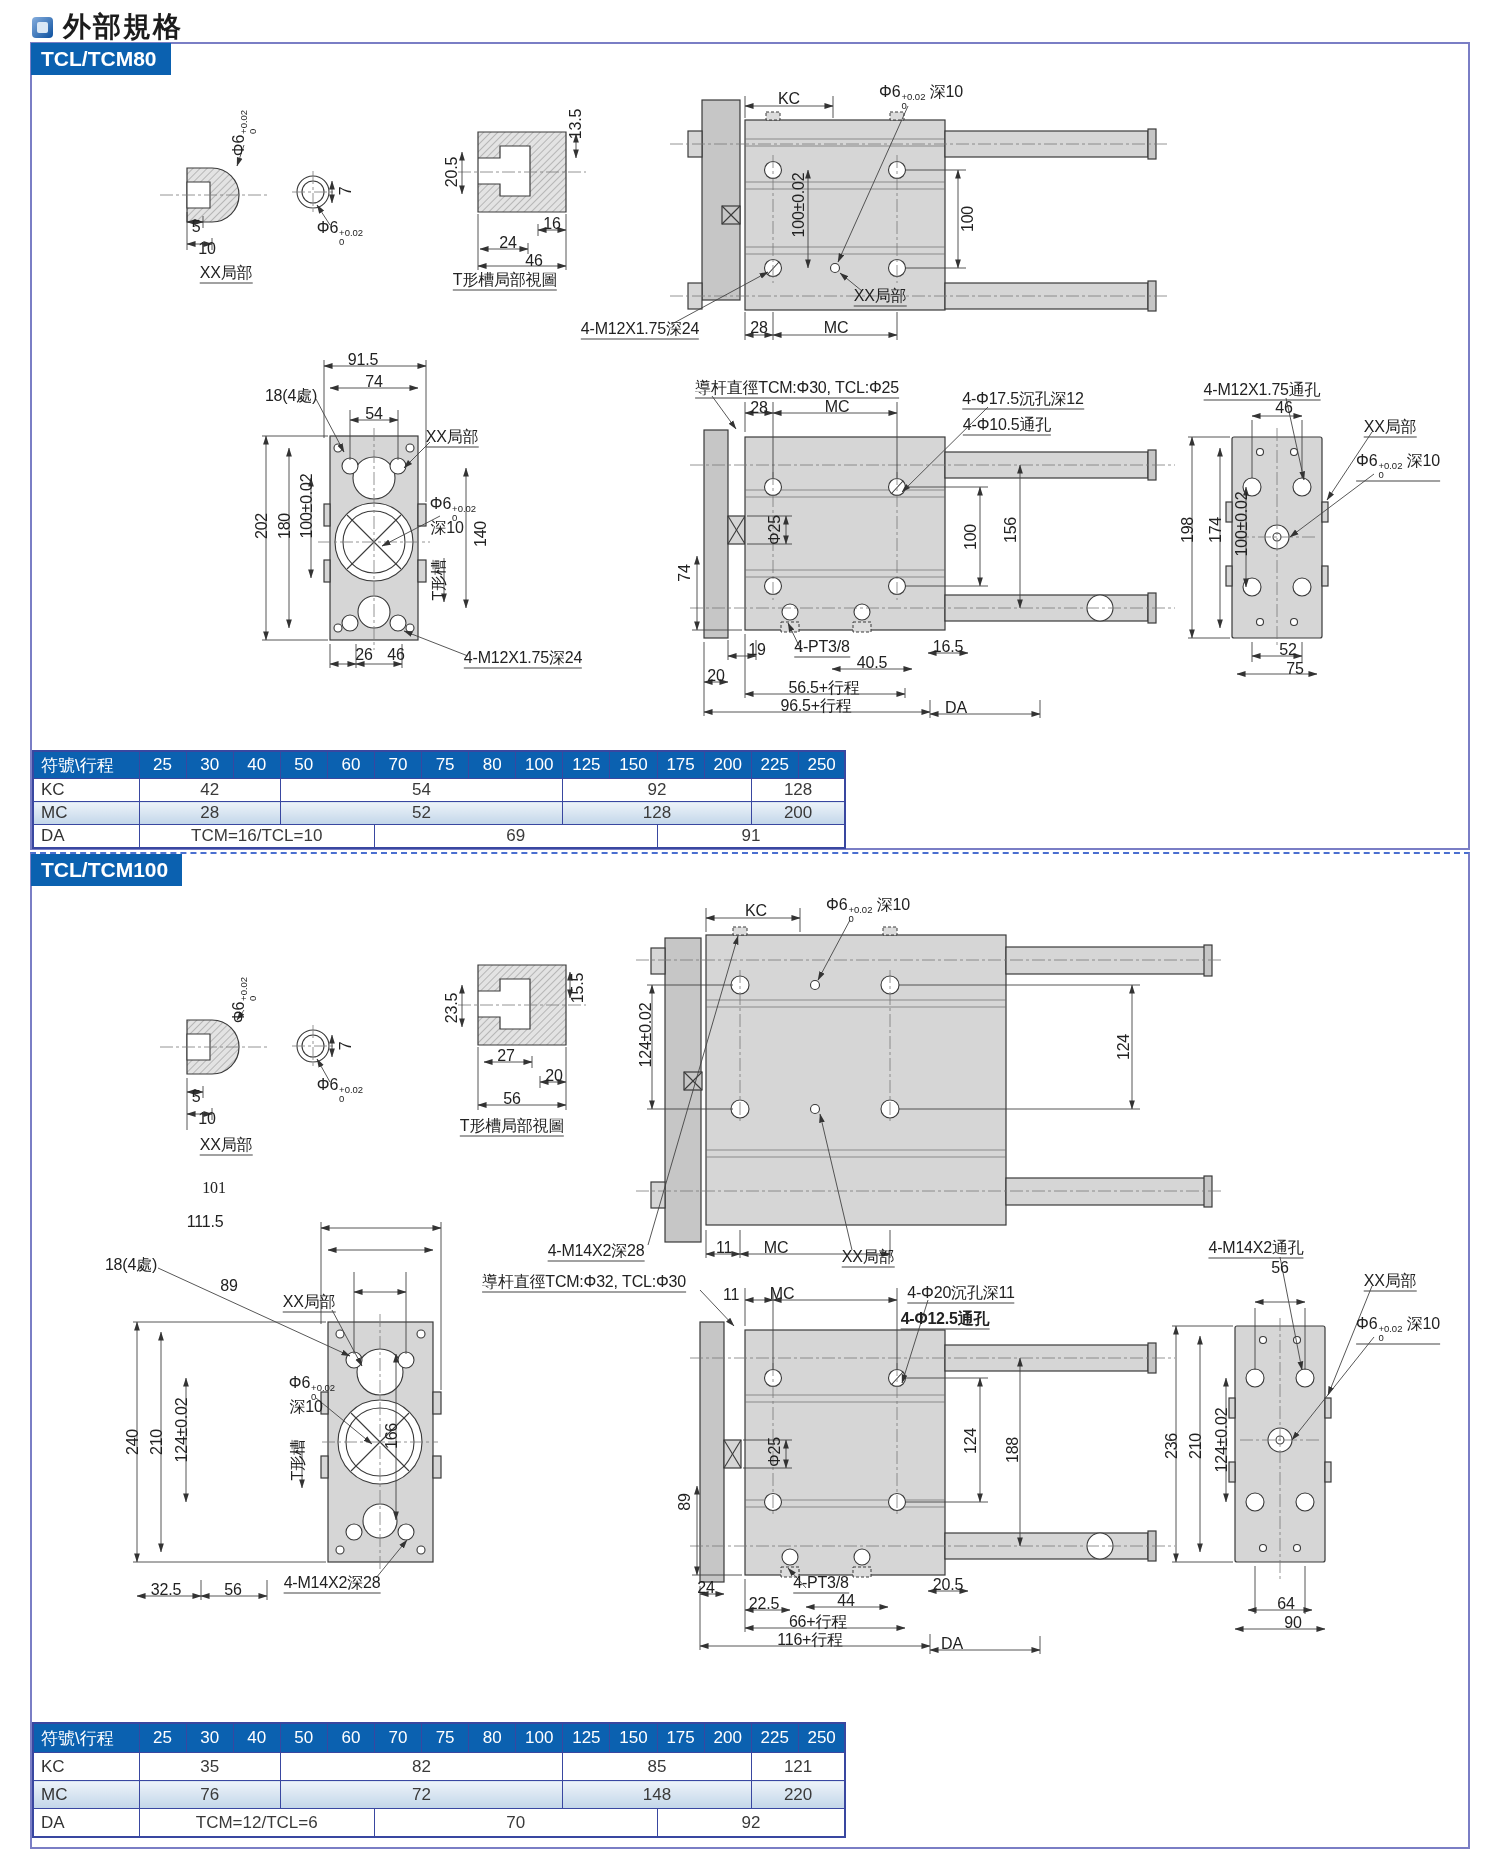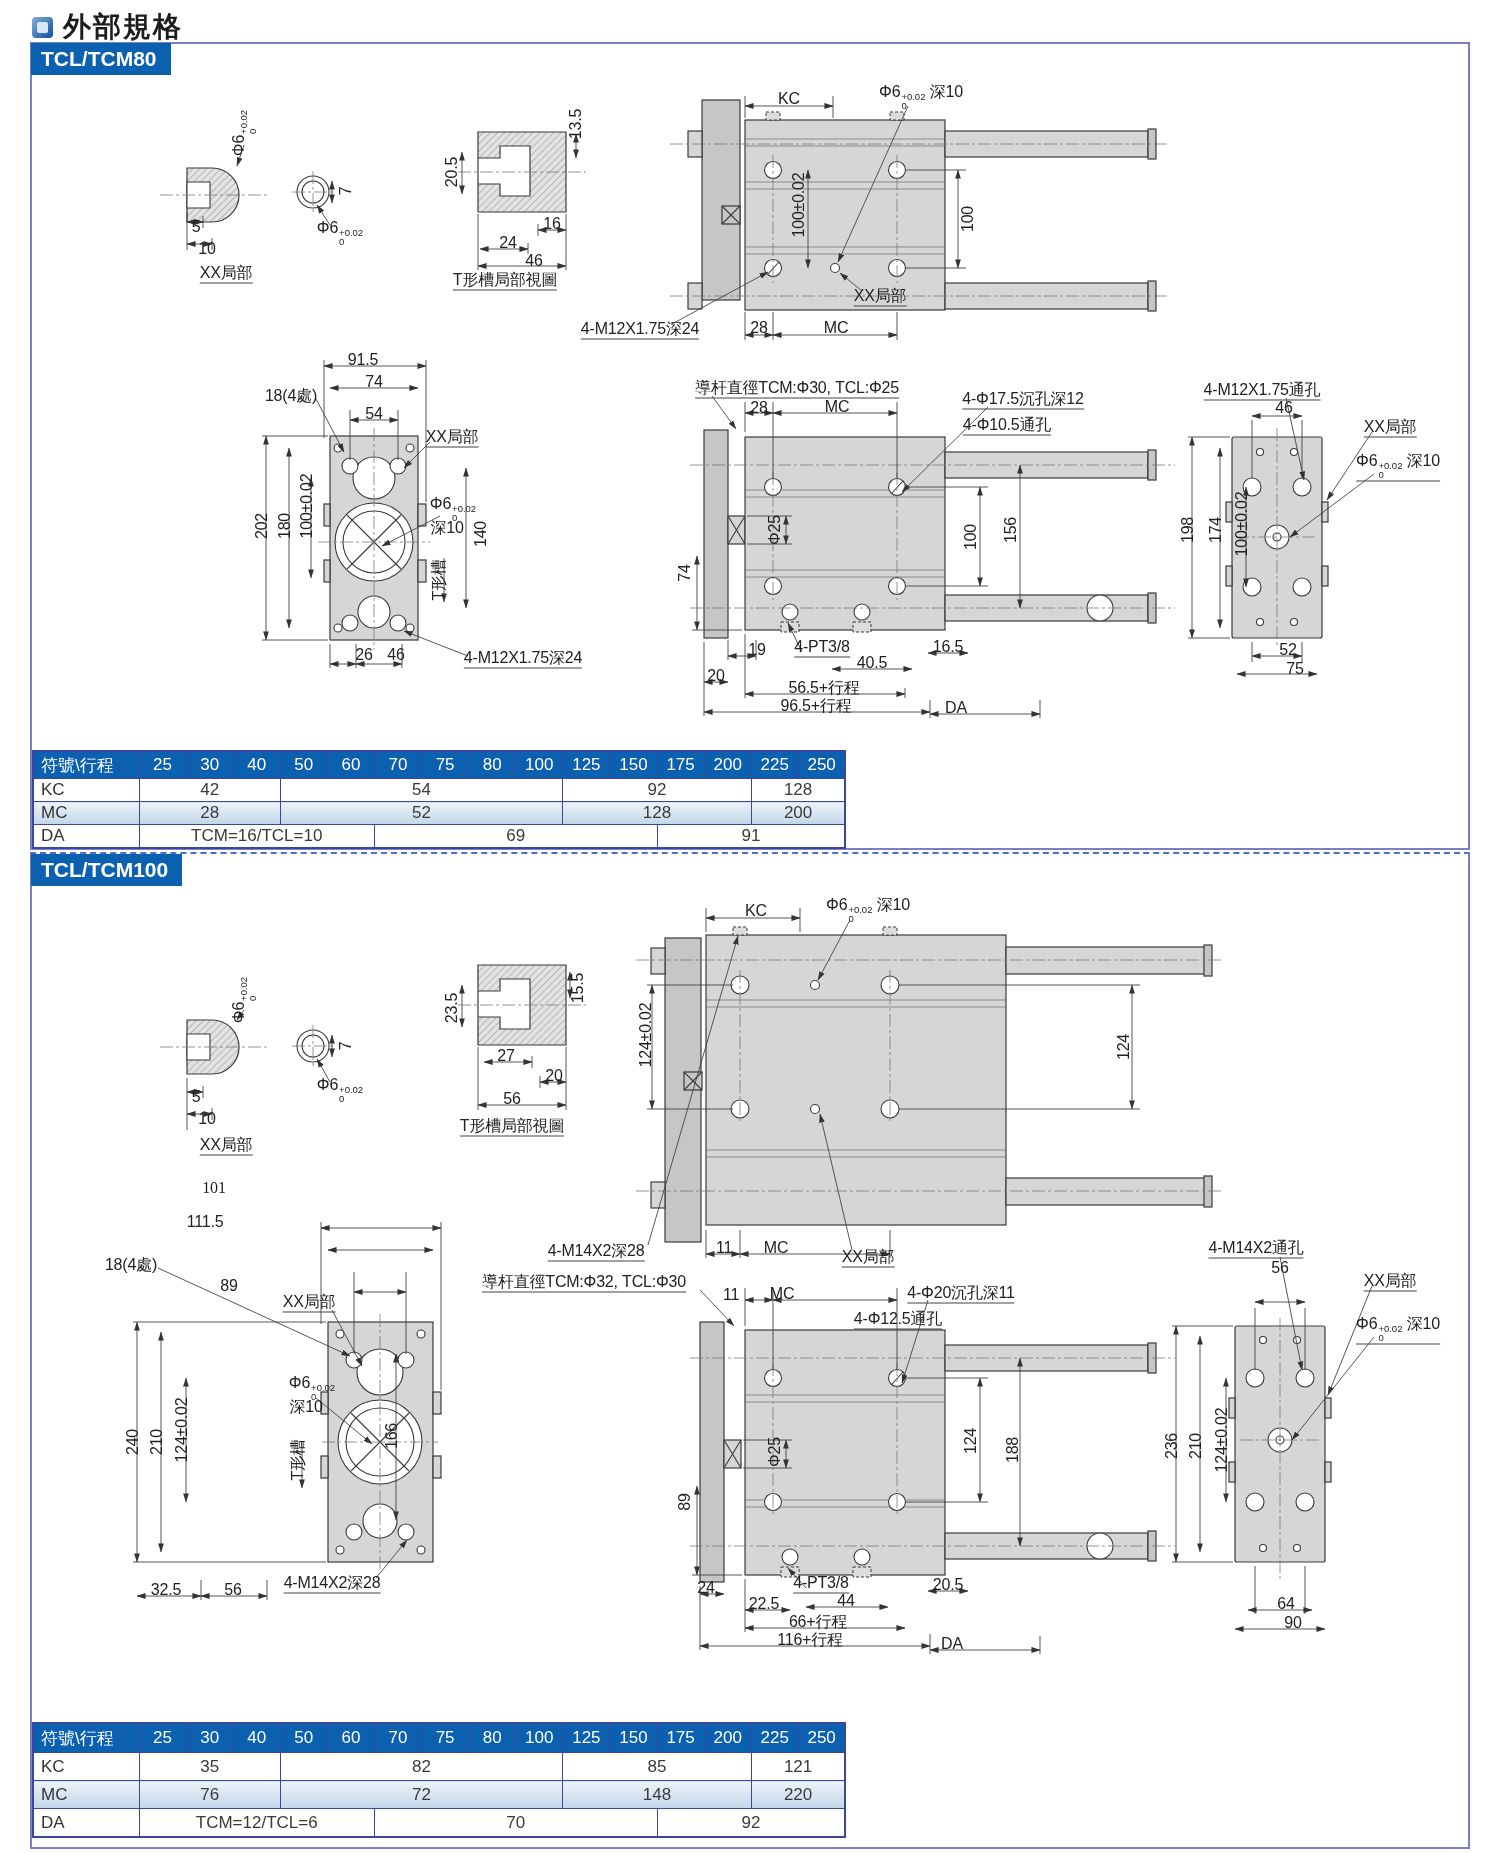--- a/index.html
+++ b/index.html
@@ -741,21 +741,21 @@
       <span class="ann" style="left: 646px; top: 1035px; transform: translate(-50%, -50%) rotate(-90deg);">124±0.02</span>
       <span class="ann" style="left: 1124px; top: 1047px; transform: translate(-50%, -50%) rotate(-90deg);">124</span>
       <span class="ann ul" style="left: 868px; top: 1258px; transform: translate(-50%, -50%);">XX局部</span>
       <span class="ann ul" style="left: 596px; top: 1252px; transform: translate(-50%, -50%);">4-M14X2深28</span>
       <span class="ann" style="left: 724px; top: 1248px; transform: translate(-50%, -50%);">11</span>
       <span class="ann" style="left: 776px; top: 1248px; transform: translate(-50%, -50%);">MC</span>
       <span class="ann ul" style="left: 584px; top: 1283px; transform: translate(-50%, -50%);">導杆直徑TCM:Φ32, TCL:Φ30</span>
       <span class="ann" style="left: 731px; top: 1295px; transform: translate(-50%, -50%);">11</span>
       <span class="ann" style="left: 782px; top: 1294px; transform: translate(-50%, -50%);">MC</span>
       <span class="ann ul" style="left: 961px; top: 1294px; transform: translate(-50%, -50%);">4-Φ20沉孔深11</span>
-      <span class="ann ul" style="left: 898px; top: 1320px; transform: translate(-50%, -50%);">4-Φ12.5通孔</span>
+      <span class="ann ul" style="left: 945px; top: 1320px; transform: translate(-50%, -50%); font-weight: bold;">4-Φ12.5通孔</span>
       <span class="ann" style="left: 775px; top: 1452px; transform: translate(-50%, -50%) rotate(-90deg);">Φ25</span>
       <span class="ann" style="left: 685px; top: 1502px; transform: translate(-50%, -50%) rotate(-90deg);">89</span>
       <span class="ann" style="left: 971px; top: 1441px; transform: translate(-50%, -50%) rotate(-90deg);">124</span>
       <span class="ann" style="left: 1013px; top: 1450px; transform: translate(-50%, -50%) rotate(-90deg);">188</span>
       <span class="ann" style="left: 706px; top: 1588px; transform: translate(-50%, -50%);">24</span>
       <span class="ann ul" style="left: 821px; top: 1584px; transform: translate(-50%, -50%);">4-PT3/8</span>
       <span class="ann" style="left: 764px; top: 1604px; transform: translate(-50%, -50%);">22.5</span>
       <span class="ann" style="left: 846px; top: 1601px; transform: translate(-50%, -50%);">44</span>
       <span class="ann" style="left: 948px; top: 1585px; transform: translate(-50%, -50%);">20.5</span>
       <span class="ann" style="left: 818px; top: 1622px; transform: translate(-50%, -50%);">66+行程</span>

